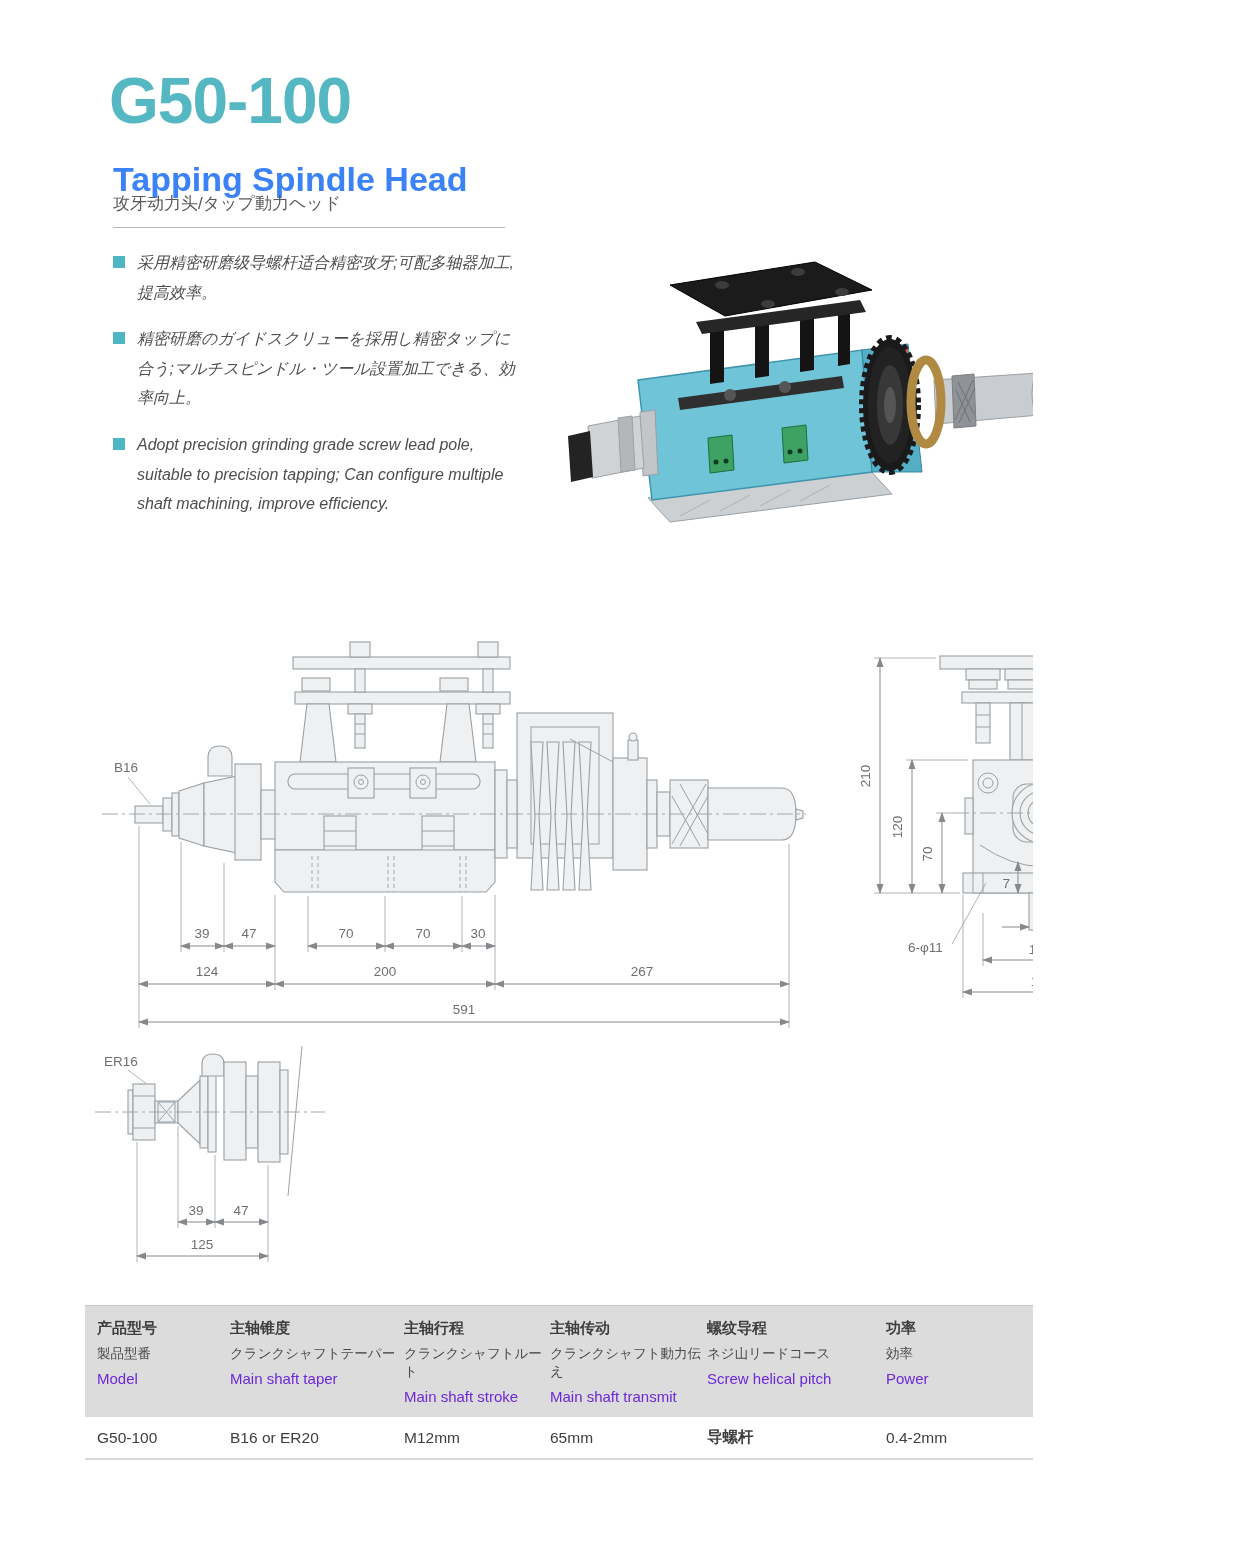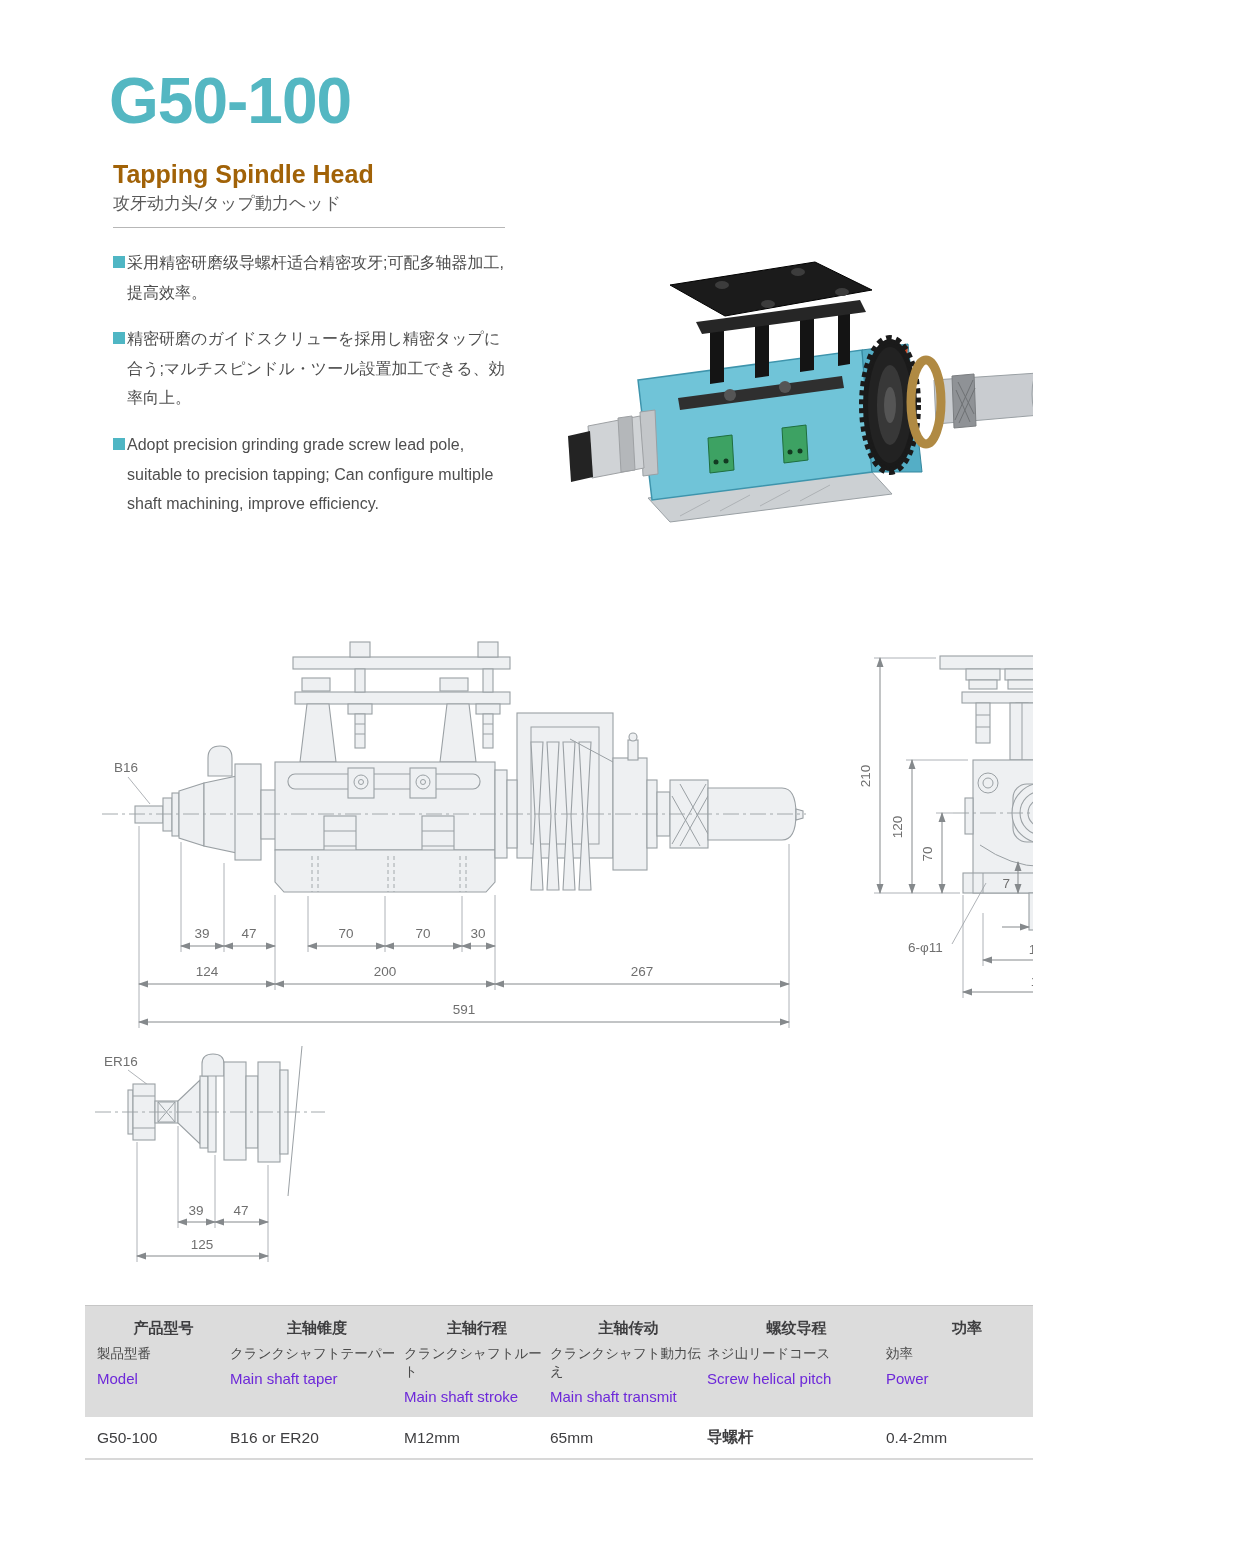--- a/index.html
+++ b/index.html
@@ -1,46 +1,46 @@
 <!DOCTYPE html>
 <html><head>
 <meta charset="utf-8">
 <style>
   html,body{margin:0;padding:0;background:#fff;}
   .page{position:relative;width:1033px;height:1542px;background:#ffffff;overflow:hidden;
         font-family:"Liberation Sans","DejaVu Sans",sans-serif;color:#444;}
   .abs{position:absolute;}
 
   .title{left:109px;top:64px;font-size:64px;font-weight:bold;color:#54b7c2;letter-spacing:-1px;}
-  .sub-en{left:113px;top:160px;font-size:25px;font-weight:bold;color:#a16207;}
+  .sub-en{left:113px;top:160px;font-size:34px;font-weight:bold;color:#3b82f6;}
   .sub-cjk{left:113px;top:192px;font-size:17px;color:#585858;}
   .divider{left:113px;top:227px;width:392px;height:1px;background:#b7b7b7;}
 
   .features{left:113px;top:248px;width:402px;}
-  .feature{display:flex;gap:2px;margin-bottom:17px;}
+  .feature{display:flex;gap:12px;margin-bottom:17px;font-style:italic;}
   .bullet{flex:0 0 12px;width:12px;height:12px;background:#4fb6c4;margin-top:8px;}
   .ftext{font-size:16px;line-height:1.85;color:#4e4e4e;}
 
   .speed{right:78px;top:1174px;text-align:right;font-size:16.5px;line-height:29px;color:#8b8b8b;}
 
   .dwg text{font-family:"Liberation Sans","DejaVu Sans",sans-serif;}
   .part{fill:#eef0f2;stroke:#9aa0a4;stroke-width:1.1;}
   .pline{stroke:#9aa0a4;fill:none;stroke-width:1;}
   .cl{stroke:#9aa0a4;stroke-width:0.9;stroke-dasharray:16 4 3 4;fill:none;}
   .dash{stroke:#9aa0a4;stroke-width:0.9;stroke-dasharray:4 3;fill:none;}
   .dim{stroke:#85898c;stroke-width:1;fill:none;}
   .ext{stroke:#9aa0a4;stroke-width:0.8;fill:none;}
   .dtext{font-size:13.5px;fill:#6f6f6f;}
   .dtsm{font-size:9.5px;fill:#6f6f6f;}
 
   .table{left:85px;top:1305px;width:1120px;}
   .thead{background:#dcdcdc;border-top:1px solid #c6c6c6;display:grid;
          grid-template-columns:133px 174px 146px 157px 179px 162px 1fr;
          padding:13px 0 12px 12px;}
-  .h-zh{font-weight:bold;font-size:15px;color:#3e3e40;margin-bottom:7px;text-align:center;}
+  .h-zh{font-weight:bold;font-size:15px;color:#3e3e40;margin-bottom:7px;}
   .h-ja{font-size:13.5px;color:#4a4a4a;margin-bottom:7px;}
   .h-en{font-size:15px;color:#6d28d9;}
   .trow{display:grid;grid-template-columns:133px 174px 146px 157px 179px 162px 1fr;
         padding:0 0 0 12px;height:41px;align-items:center;font-size:15.5px;color:#3e3e40;
         border-bottom:2px solid #d8d8d8;}
   .trow .c4{font-weight:bold;}
 </style>
 </head>
 <body>
 

